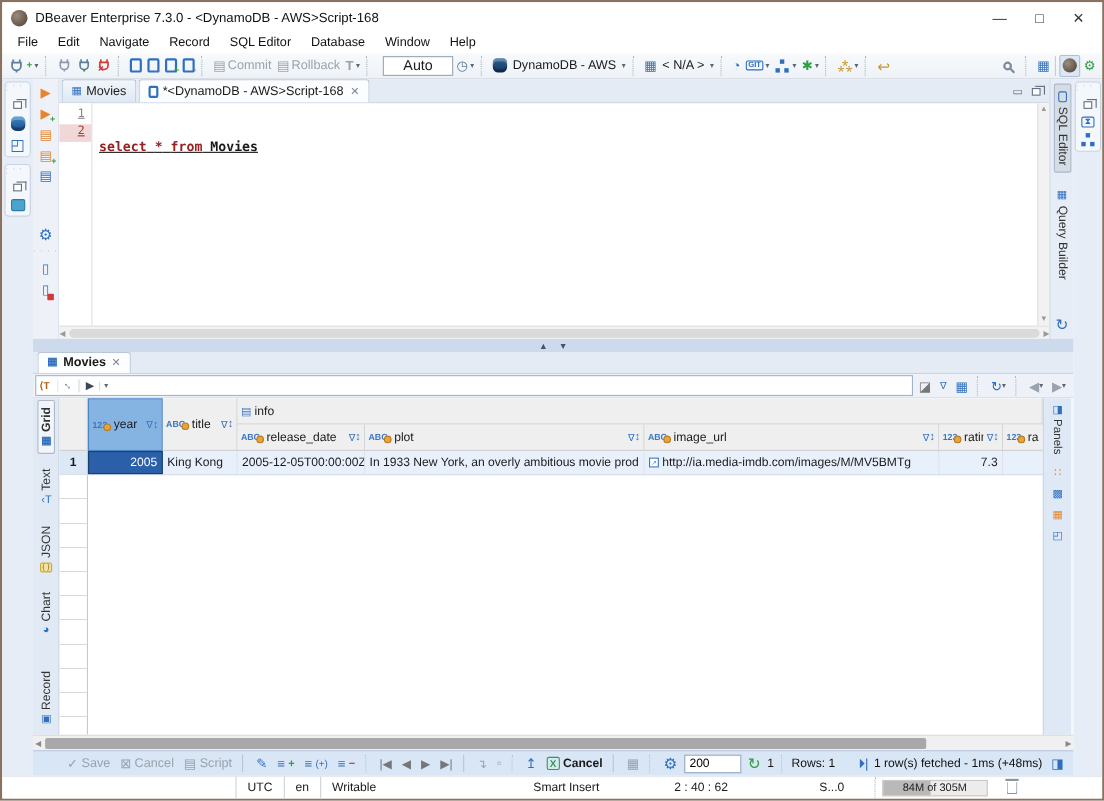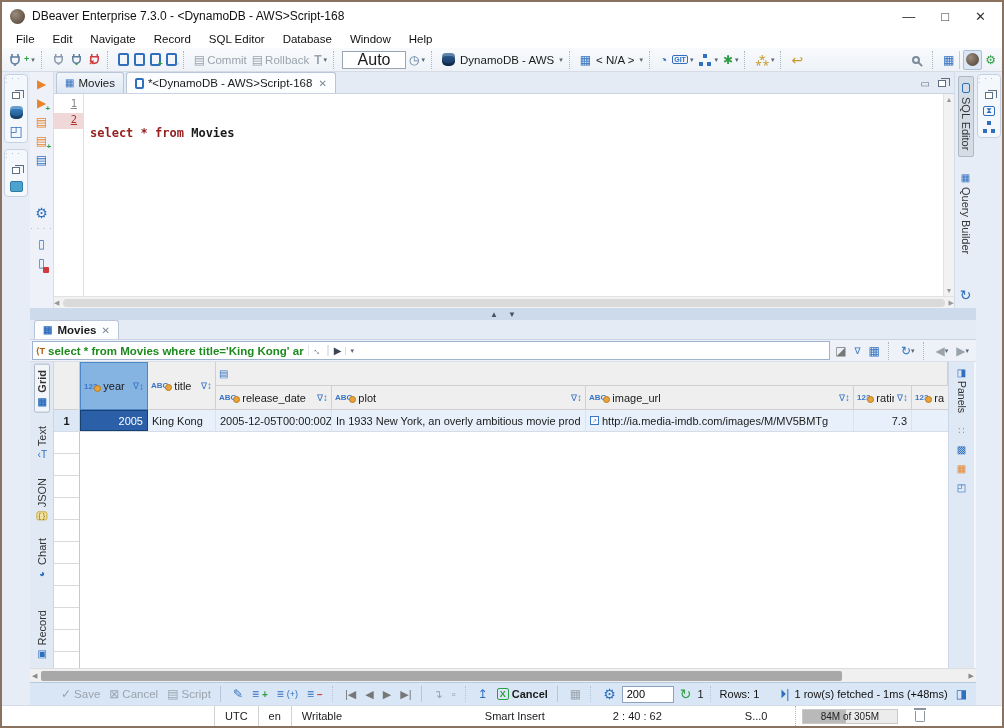--- a/index.html
+++ b/index.html
@@ -18,21 +18,21 @@
   .toolbar { height:24px; background:linear-gradient(#f8fafc,#eef2f7); border-bottom:1px solid #d5dce5; display:flex; align-items:center; padding:0 4px; gap:1px; flex:none; }
   .tb-sep { width:5px; height:18px; border-left:1px dotted #aab6c5; margin:0 3px; flex:none; }
   .tb-btn { display:inline-flex; align-items:center; gap:2px; padding:1px 2px; border-radius:2px; height:20px; flex:none; }
   .dd { font-size:7px; color:#5a6676; }
   .glyph { font-size:12px; line-height:1; }
   .g10 { font-size:10px; } .g14 { font-size:14px; }
   .c-blue { color:#2f6fbd; } .c-grey { color:#9aa3ad; } .c-green { color:#2f9e44; }
   .c-red { color:#d03a3a; } .c-gold { color:#c79a2e; } .c-slate { color:#5f7d9c; }
   .c-dgrey { color:#777; }
   .lbl-disabled { color:#9aa3ad; font-size:11.5px; }
-  .combo { background:#fff; border:1px solid #9aa5b2; height:18px; min-width:64px; display:flex; align-items:center; justify-content:center; font-size:16px; padding:0 6px; }
+  .combo { background:#fff; border:1px solid #9aa5b2; height:18px; min-width:64px; display:flex; align-items:center; justify-content:center; font-size:13px; padding:0 6px;margin-left:6px; }
   .db-cyl { width:13px; height:13px; border-radius:4px 4px 5px 5px; background:linear-gradient(#2e5f96,#14345c); box-shadow:inset 0 3px 0 rgba(255,255,255,.25), inset 0 -3px 0 rgba(0,0,0,.25); flex:none; }
   .magnifier { width:8px; height:8px; border:2px solid #7d8a99; border-radius:50%; position:relative; margin:2px 6px 2px 2px; }
   .magnifier::after { content:""; position:absolute; width:6px; height:2px; background:#7d8a99; transform:rotate(45deg); right:-5px; bottom:-3px; }
   .net-ic { width:14px; height:12px; position:relative; flex:none; }
   .net-ic::before { content:""; position:absolute; top:0; left:5px; width:4px; height:4px; background:#2f6fbd; }
   .net-ic::after { content:""; position:absolute; bottom:0; left:1px; width:4px; height:4px; background:#2f6fbd; box-shadow:8px 0 #2f6fbd; }
   .git-ic { font-size:7px; font-weight:bold; color:#2f6fbd; border:1px solid #2f6fbd; padding:0 1px; border-radius:2px; }
   .frame-ic { width:11px; height:13px; border:2px solid #2f6fbd; border-radius:2px; position:relative; flex:none; }
   .badge { position:absolute; font-size:8px; line-height:1; right:-4px; bottom:-4px; font-weight:bold; }
 
@@ -55,21 +55,21 @@
   .edit-tabbar { height:22px; background:#e4ebf5; display:flex; align-items:flex-end; padding-left:2px; border-bottom:1px solid #c9d4e2; }
   .etab { display:flex; align-items:center; gap:4px; height:21px; padding:0 8px; font-size:11.5px; border:1px solid #b9c6d8; border-bottom:none; border-radius:3px 3px 0 0; background:linear-gradient(#f2f6fb,#dfe8f3); margin-right:2px; white-space:nowrap; }
   .etab.active { background:#fbfdff; }
   .etab .close { color:#7b8794; font-size:10px; margin-left:2px; }
   .tabbar-spacer { flex:1 1 auto; }
   .minmax { display:flex; gap:8px; align-items:center; padding:0 8px 4px; color:#5f6e80; font-size:10px; }
   .editor-body { flex:1 1 auto; display:flex; min-height:0; background:#fff; }
   .gutter { width:30px; background:#fff; border-right:1px solid #e0e0e0; padding-top:3px; flex:none; }
   .gutter .ln { height:16px; text-align:right; padding-right:6px; color:#888; font-family:"DejaVu Sans Mono", monospace; font-size:10.5px; text-decoration:underline; }
   .code { flex:1 1 auto; padding-top:3px; font-family:"DejaVu Sans Mono", monospace; font-size:12px; font-weight:600; white-space:pre; overflow:hidden; }
-  .code-line { height:16px; line-height:16px; padding-left:6px; }
+  .code-line { height:16px; line-height:16px; padding-left:6px;text-decoration:underline; }
   .code-line.current { background:#e6f0fc; }
   .kw { color:#962121; } .p { color:#1a1a1a; } .str { color:#2e8b2e; } .num { color:#1414c8; }
   .vscroll { width:11px; background:#f2f2f2; border-left:1px solid #e2e2e2; display:flex; flex-direction:column; justify-content:space-between; align-items:center; font-size:7px; color:#9a9a9a; padding:2px 0; flex:none; }
   .edit-hscroll { height:12px; background:#f2f2f2; border-top:1px solid #e2e2e2; display:flex; align-items:center; font-size:7px; color:#9a9a9a; flex:none; }
   .edit-hscroll .thumb { flex:1 1 auto; height:8px; background:#dadada; border-radius:4px; margin:0 4px; }
   .vtabs { width:22px; background:#e7edf6; border-left:1px solid #d2dbe7; display:flex; flex-direction:column; align-items:center; padding-top:4px; gap:10px; flex:none; }
   .vtab { writing-mode:vertical-rl; font-size:11px; color:#333; display:flex; align-items:center; gap:4px; padding:6px 1px; white-space:nowrap; }
   .vtab.active { background:#d4dce6; border:1px solid #aeb9c8; border-radius:2px; }
   .vtab .ic { writing-mode:horizontal-tb; font-size:10px; }
   .vtabs .bottom { margin-top:auto; margin-bottom:6px; }
@@ -390,21 +390,20 @@
           <span class="rtab">
             <span class="glyph c-blue g10">▦</span>
             <span>Movies</span>
             <span class="close">✕</span>
           </span>
         </div>
 
         <div class="filterbar">
           <div class="filter-box">
             <span class="filter-sqlicon">⟨T</span>
-            <span class="filter-applied">select * from Movies where title='King Kong' ar</span>
             <span class="filter-expand"><span style="display:inline-block;transform:rotate(45deg)">↔</span></span>
             <span class="filter-apply">
               <span>▶</span>
               <span style="border-left:1px solid #d5dce5;padding-left:4px" class="dd">▾</span>
             </span>
           </div>
           <span class="fb-ic glyph c-dgrey">◪</span>
           <span class="fb-ic fs">
               <span class="fu">∇</span>
             </span>
@@ -464,20 +463,21 @@
                 <span class="type-ic">ABC</span>
                 <span class="name">title</span>
                 <span class="fs">
                     <span class="fu">∇</span>
                     <span class="so">↕</span>
                   </span>
               </span>
               <span class="info-stack">
                 <span class="hcell h-info">
                   <span class="struct-ic">▤</span>
+                  <span class="name">info</span>
                 </span>
                 <span class="sub-row">
                   <span class="hcell h-rd">
                     <span class="type-ic">ABC</span>
                     <span class="name">release_date</span>
                     <span class="fs">
                         <span class="fu">∇</span>
                         <span class="so">↕</span>
                       </span>
                   </span>

